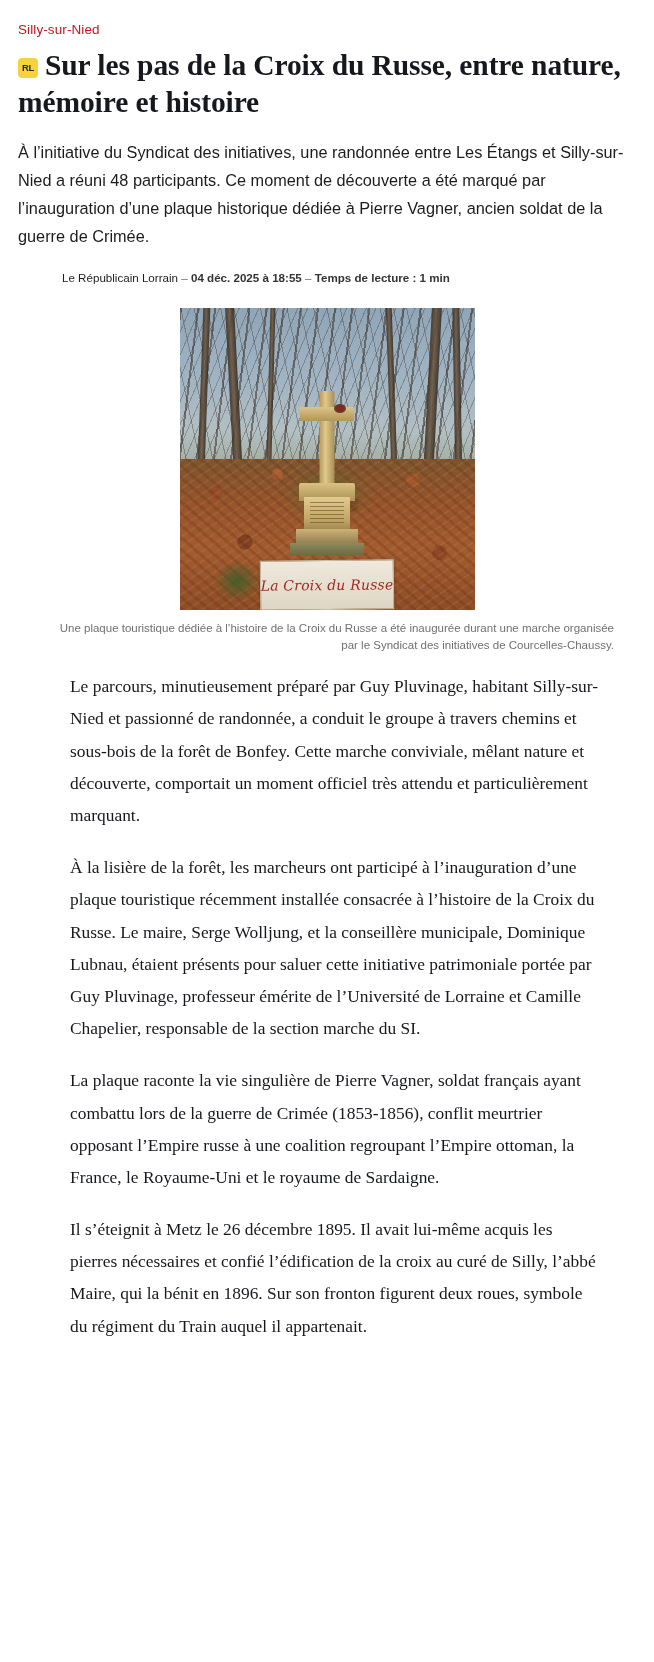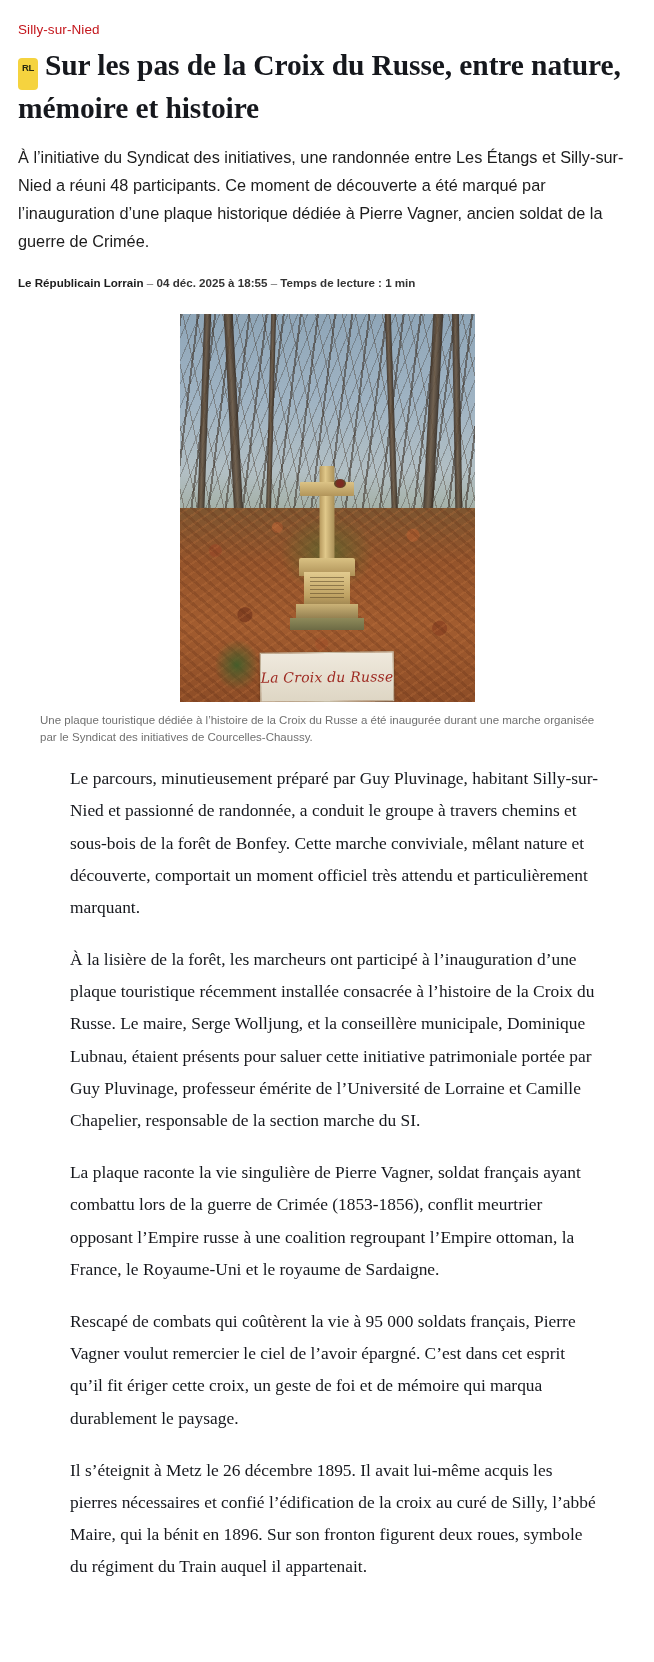--- a/index.html
+++ b/index.html
@@ -35,21 +35,21 @@
     font-size: 29.5px;
     line-height: 1.26;
     font-weight: 700;
     color: #16181d;
     margin: 0 0 16px 0;
     letter-spacing: -0.1px;
   }
   .brand-badge {
     display: inline-block;
     width: 20px;
-    height: 32px;
+    height: 20px;
     border-radius: 4px;
     background: #f5d33f;
     color: #2a2a10;
     font-family: "Liberation Sans", sans-serif;
     font-size: 9.5px;
     font-weight: 700;
     line-height: 20px;
     text-align: center;
     vertical-align: 4px;
     margin-right: 7px;
@@ -67,37 +67,37 @@
   }
 
   
   .byline {
     font-family: "Liberation Sans", sans-serif;
     font-size: 11.6px;
     line-height: 1.4;
     color: #4a4a4a;
     margin: 0 0 22px 0;
   }
-  .byline .src { font-weight: 700; color: #1c1c1c; }
+  .byline .src { font-weight: 400; color: #1c1c1c; margin-left: 44px; }
   .byline .sep { color: #6b6b6b; }
   .byline .meta { color: #333; font-weight: bold; }
 
   
   figure {
     margin: 0 0 4px 0;
     padding: 0;
   }
   .photo-wrap {
     display: flex;
     justify-content: center;
   }
   .photo {
     position: relative;
     width: 295px;
-    height: 388px;
+    height: 302px;
     overflow: hidden;
     background: #8b5cf6;
   }
   
   .sky {
     position: absolute; left: 0; top: 0; right: 0; height: 58%;
     background:
       linear-gradient(180deg, #8fa6b8 0%, #9fb3c3 38%, #b2bfc4 70%, #9aa590 100%);
   }
   .branches {
@@ -219,21 +219,21 @@
     color: #9e2a22;
     white-space: nowrap;
     letter-spacing: .2px;
   }
 
   figcaption {
     font-family: "Liberation Sans", sans-serif;
     font-size: 11.5px;
     line-height: 1.5;
     color: #707070;
-    text-align: left;
+    text-align: right;
     padding: 10px 22px 0 22px;
     margin: 0;
   }
 
   
   .body-copy {
     padding: 0 36px 0 52px;
     margin-top: 16px;
   }
   .body-copy p {
@@ -301,17 +301,16 @@
         </div>
       </div>
     </div>
     <figcaption>Une plaque touristique dédiée à l’histoire de la Croix du Russe a été inaugurée durant une marche organisée par le Syndicat des initiatives de Courcelles-Chaussy.</figcaption>
   </figure>
 
   <div class="body-copy">
       <p class="">Le parcours, minutieusement préparé par Guy Pluvinage, habitant Silly-sur-Nied et passionné de randonnée, a conduit le groupe à travers chemins et sous-bois de la forêt de Bonfey. Cette marche conviviale, mêlant nature et découverte, comportait un moment officiel très attendu et particulièrement marquant.</p>
       <p class="">À la lisière de la forêt, les marcheurs ont participé à l’inauguration d’une plaque touristique récemment installée consacrée à l’histoire de la Croix du Russe. Le maire, Serge Wolljung, et la conseillère municipale, Dominique Lubnau, étaient présents pour saluer cette initiative patrimoniale portée par Guy Pluvinage, professeur émérite de l’Université de Lorraine et Camille Chapelier, responsable de la section marche du SI.</p>
       <p class="">La plaque raconte la vie singulière de Pierre Vagner, soldat français ayant combattu lors de la guerre de Crimée (1853-1856), conflit meurtrier opposant l’Empire russe à une coalition regroupant l’Empire ottoman, la France, le Royaume-Uni et le royaume de Sardaigne.</p>
-      <p class="">Rescapé de combats qui coûtèrent la vie à 95 000 soldats français, Pierre Vagner voulut remercier le ciel de l’avoir épargné. C’est dans cet esprit qu’il fit ériger cette croix, un geste de foi et de mémoire qui marqua durablement le paysage.</p>
       <p class="">Il s’éteignit à Metz le 26 décembre 1895. Il avait lui-même acquis les pierres nécessaires et confié l’édification de la croix au curé de Silly, l’abbé Maire, qui la bénit en 1896. Sur son fronton figurent deux roues, symbole du régiment du Train auquel il appartenait.</p>
     </div>
 
 </article>
 
 </body></html>

